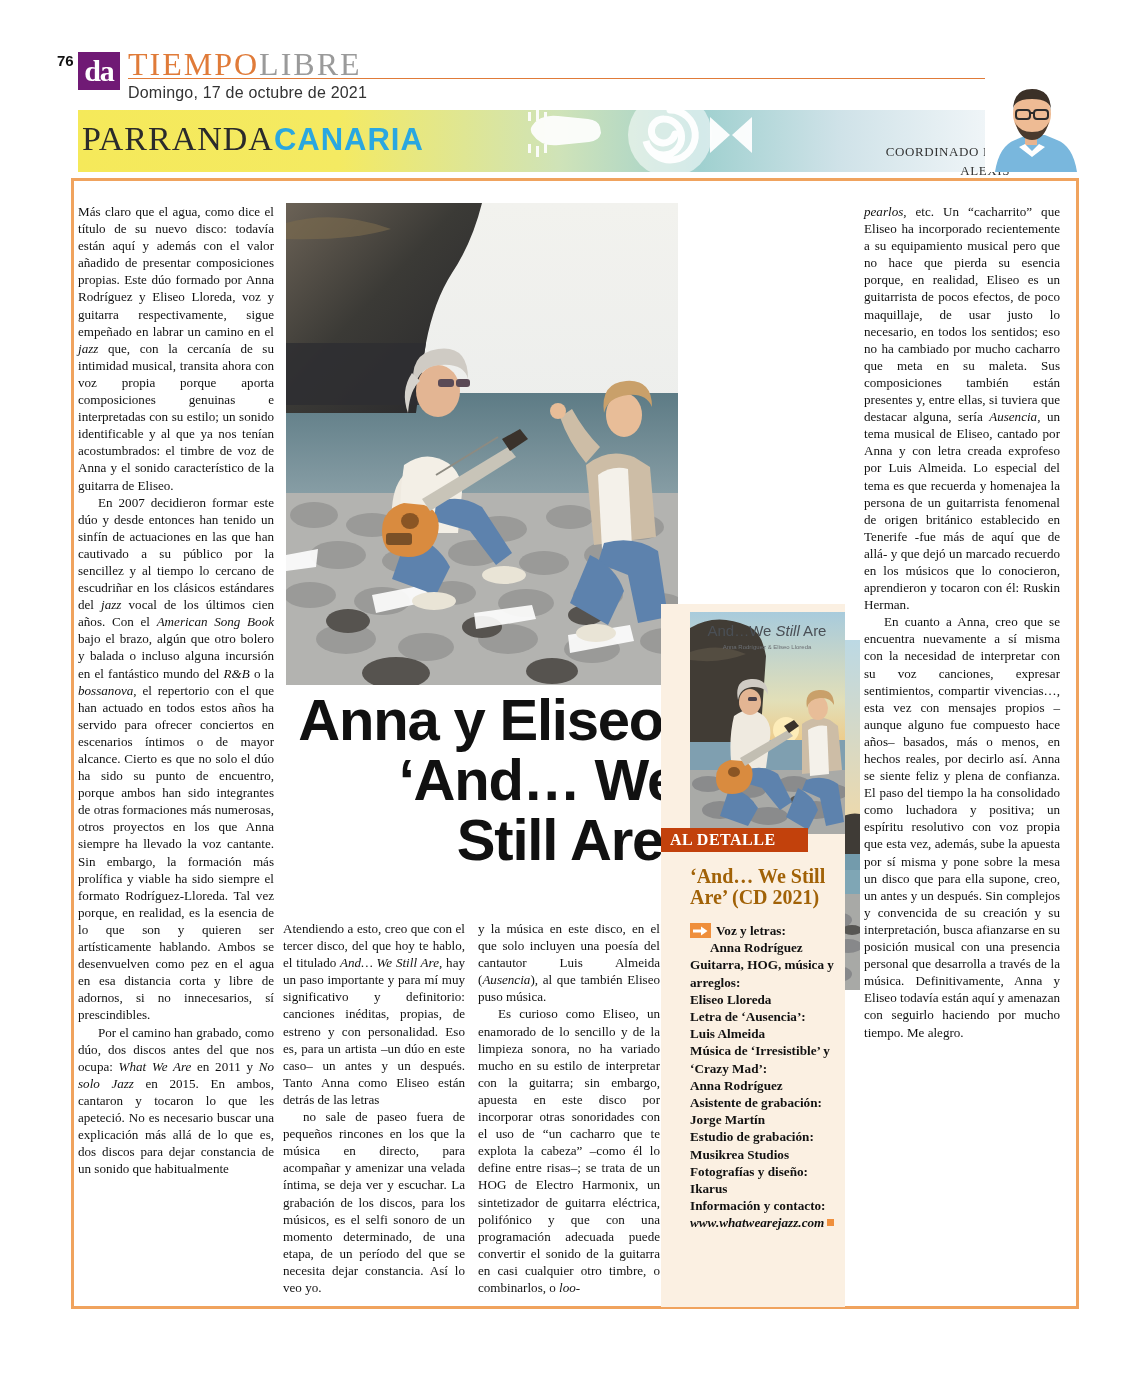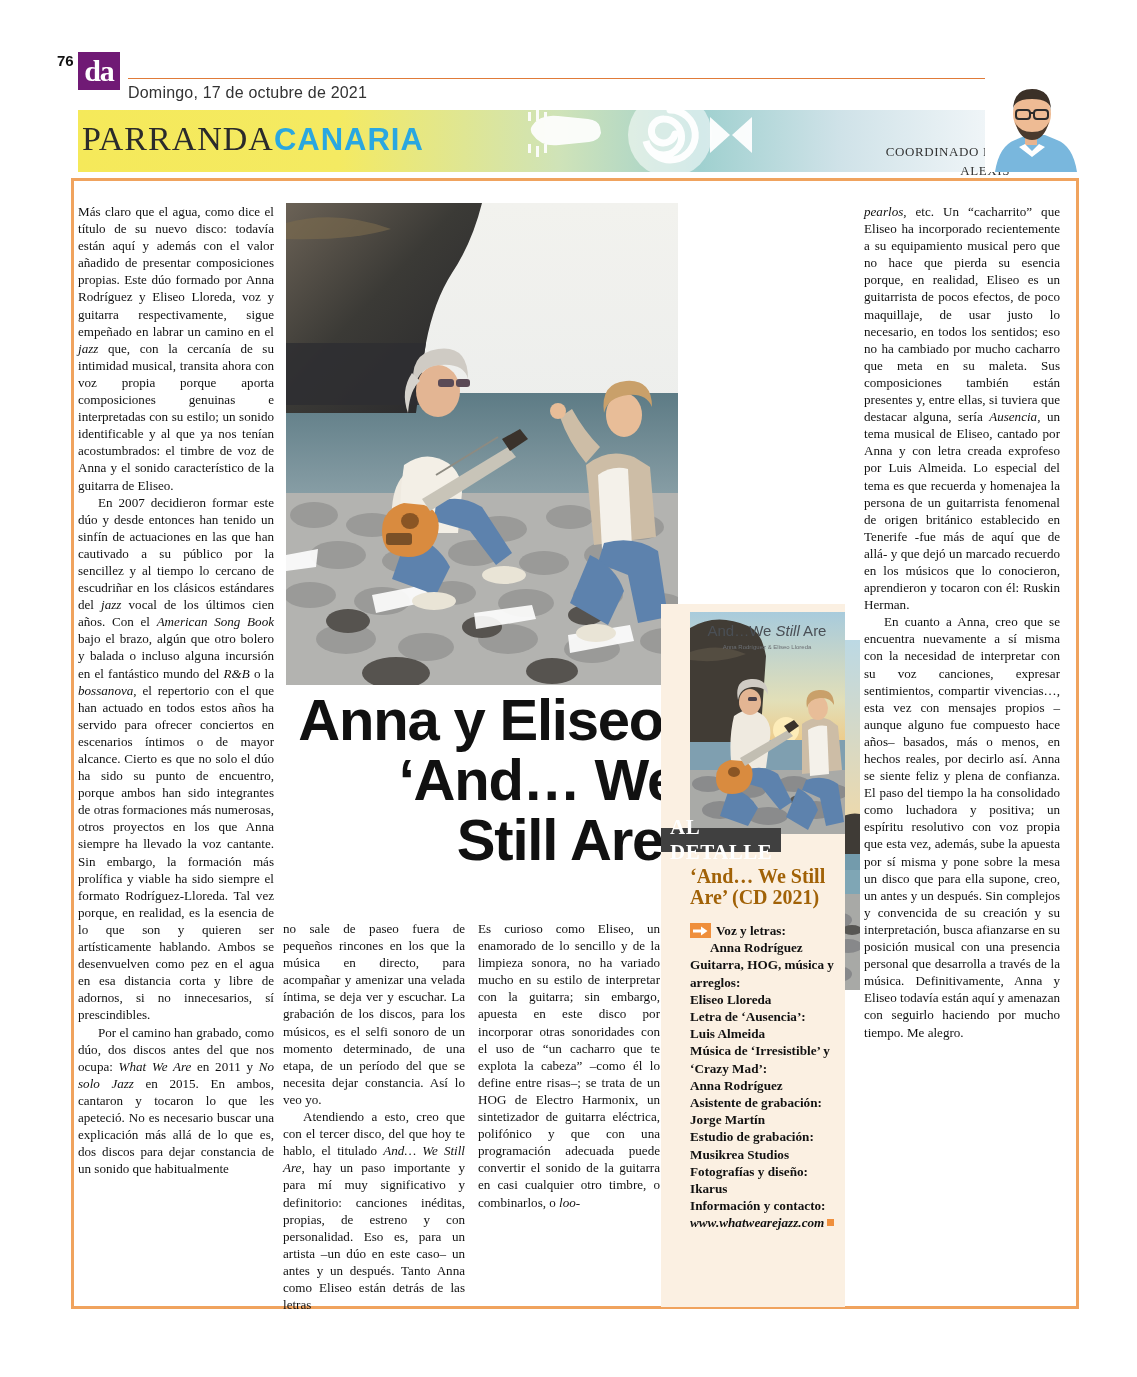--- a/index.html
+++ b/index.html
@@ -110,24 +110,24 @@
   
   .detail-box {
     position:absolute; left:661px; top:604px; width:184px; height:703px;
     background:#fbf0e2;
   }
   .cd-cover {
     position:absolute; left:690px; top:612px; width:155px; height:222px;
     overflow:hidden; background:#9fc3d4;
   }
   .al-detalle {
-    position:absolute; left:661px; top:828px; width:120px; height:24px;
-    background:#404040; color:#fff;
+    position:absolute; left:661px; top:828px; width:147px; height:24px;
+    background:#c2410c; color:#fff;
     font-family:"Liberation Serif", serif; font-weight:bold;
-    font-size:21px; letter-spacing:.5px;
+    font-size:16px; letter-spacing:.5px;
     display:flex; align-items:center; padding-left:9px;
   }
   .detail-title {
     position:absolute; left:690px; top:866px; width:150px;
     font-family:"Liberation Serif", serif; font-weight:bold;
     font-size:20px; line-height:21px; color:#a16207;
   }
   .detail-list {
     position:absolute; left:690px; top:922px; width:152px;
     font-family:"Liberation Serif", serif;
@@ -156,20 +156,23 @@
 
   em, .it { font-style:italic; }
 </style>
 </head>
 <body>
 
 <div class="masthead">
   <div class="folio">76</div>
   <div class="da-logo">
     <span>da</span>
+  </div>
+  <div class="tl-title">
+    <span class="t1">TIEMPO</span><span class="t2">LIBRE</span>
   </div>
   <div class="rule-top"></div>
   <div class="tl-date">Domingo, 17 de octubre de 2021</div>
 </div>
 
 <div class="banner"></div>
 
 <div class="banner-art">
   <svg width="240" height="86" viewBox="0 0 240 86">
     <g fill="#ffffff" opacity="0.92">
@@ -325,28 +328,31 @@
   <p>
     En 2007 decidieron formar este dúo y desde entonces han tenido un sinfín de actuaciones en las que han cautivado a su público por la sencillez y al tiempo lo cercano de escudriñar en los clásicos estándares del <em>jazz</em> vocal de los últimos cien años. Con el <em>American Song Book</em> bajo el brazo, algún que otro bolero y balada o incluso alguna incursión en el fantástico mundo del <em>R&amp;B</em> o la <em>bossanova</em>, el repertorio con el que han actuado en todos estos años ha servido para ofrecer conciertos en escenarios íntimos o de mayor alcance. Cierto es que no solo el dúo ha sido su punto de encuentro, porque ambos han sido integrantes de otras formaciones más numerosas, otros proyectos en los que Anna siempre ha llevado la voz cantante. Sin embargo, la formación más prolífica y viable ha sido siempre el formato Rodríguez-Lloreda. Tal vez porque, en realidad, es la esencia de lo que son y quieren ser artísticamente hablando. Ambos se desenvuelven como pez en el agua en esa distancia corta y libre de adornos, si no innecesarios, sí prescindibles.
   </p>
   <p>
     Por el camino han grabado, como dúo, dos discos antes del que nos ocupa: <em>What We Are</em> en 2011 y <em>No solo Jazz</em> en 2015. En ambos, cantaron y tocaron lo que les apeteció. No es necesario buscar una explicación más allá de lo que es, dos discos para dejar constancia de un sonido que habitualmente
   </p>
 </div>
 
 <div class="col col-2 body-text">
   <p>
+    Atendiendo a esto, creo que con el tercer disco, del que hoy te hablo, el titulado <em>And… We Still Are</em>, hay un paso importante y para mí muy significativo y definitorio: canciones inéditas, propias, de estreno y con personalidad. Eso es, para un artista –un dúo en este caso– un antes y un después. Tanto Anna como Eliseo están detrás de las letras
+  </p>
+  <p>
     no sale de paseo fuera de pequeños rincones en los que la música en directo, para acompañar y amenizar una velada íntima, se deja ver y escuchar. La grabación de los discos, para los músicos, es el selfi sonoro de un momento determinado, de una etapa, de un período del que se necesita dejar constancia. Así lo veo yo.
   </p>
-  <p>
-    Atendiendo a esto, creo que con el tercer disco, del que hoy te hablo, el titulado <em>And… We Still Are</em>, hay un paso importante y para mí muy significativo y definitorio: canciones inéditas, propias, de estreno y con personalidad. Eso es, para un artista –un dúo en este caso– un antes y un después. Tanto Anna como Eliseo están detrás de las letras
-  </p>
 </div>
 
 <div class="col col-3 body-text">
+  <p>
+    y la música en este disco, en el que solo incluyen una poesía del cantautor Luis Almeida (<em>Ausencia</em>), al que también Eliseo puso música.
+  </p>
   <p>
     Es curioso como Eliseo, un enamorado de lo sencillo y de la limpieza sonora, no ha variado mucho en su estilo de interpretar con la guitarra; sin embargo, apuesta en este disco por incorporar otras sonoridades con el uso de “un cacharro que te explota la cabeza” –como él lo define entre risas–; se trata de un HOG de Electro Harmonix, un sintetizador de guitarra eléctrica, polifónico y que con una programación adecuada puede convertir el sonido de la guitarra en casi cualquier otro timbre, o combinarlos, o <em>loo-</em>
   </p>
 </div>
 
 <div class="photo-small">
   <svg width="70" height="350" viewBox="0 0 70 350" preserveAspectRatio="none">
     <defs>
       <linearGradient id="sky2" x1="0" y1="0" x2="0" y2="1">
         <stop offset="0%" stop-color="#bcd9e4"></stop>

